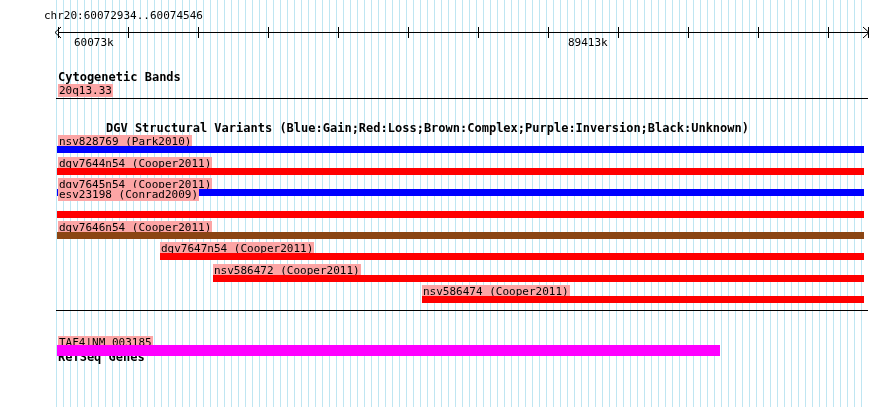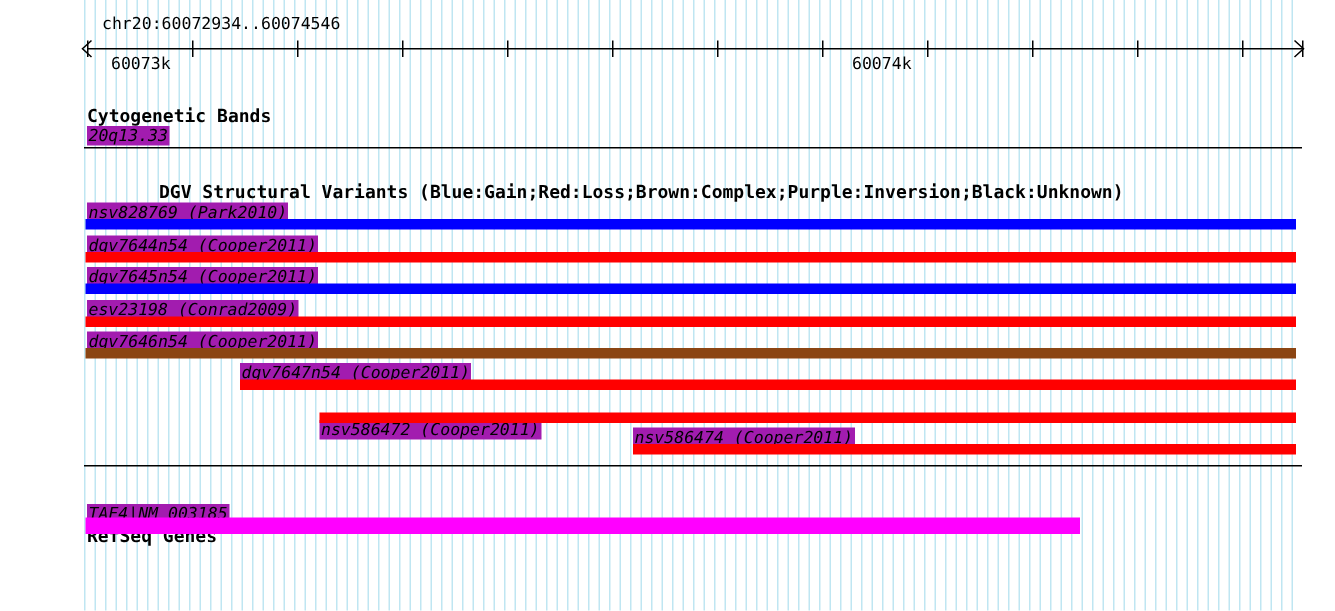--- a/index.html
+++ b/index.html
@@ -40,21 +40,21 @@
     left: 0;
     top: 0;
     width: 890px;
     height: 407px;
     z-index: 2;
   }
 
   
   .coord-label {
     position: absolute;
-    left: 68px;
+    left: 44px;
     top: 9px;
     font-size: 11px;
     line-height: 13px;
     white-space: nowrap;
     letter-spacing: 0px;
   }
   .ruler-line {
     position: absolute;
     left: 58px;
     top: 32px;
@@ -100,23 +100,22 @@
     height: 1px;
     background: #000000;
   }
 
   
   .feat-label {
     position: absolute;
     font-size: 11px;
     line-height: 13px;
     white-space: nowrap;
-    background: #a21caf;
+    background: #fca5a5;
     padding: 0 1px;
-    font-style: italic;
   }
   .feat-bar {
     position: absolute;
     height: 7px;
   }
 </style>
 </head>
 <body>
 
 <div id="grid-layer">
@@ -263,46 +262,46 @@
         <div class="ruler-tick" style="left: 478px;"></div>
         <div class="ruler-tick" style="left: 548px;"></div>
         <div class="ruler-tick" style="left: 618px;"></div>
         <div class="ruler-tick" style="left: 688px;"></div>
         <div class="ruler-tick" style="left: 758px;"></div>
         <div class="ruler-tick" style="left: 828px;"></div>
         <div class="ruler-tick" style="left: 868px;"></div>
       </div>
     <div id="ruler-tick-labels">
         <div class="ruler-tick-label" style="left: 74px;">60073k</div>
-        <div class="ruler-tick-label" style="left: 568px;">60074k</div>
+        <div class="ruler-tick-label" style="left: 568px;">89413k</div>
       </div>
   </div>
 
   <div id="separators">
       <div class="hsep" style="top: 98px;"></div>
       <div class="hsep" style="top: 310px;"></div>
     </div>
 
   <div id="sections">
       <div class="section-title" style="top: 70px;">Cytogenetic Bands</div>
       <div class="feat-label" style="left: 58px; top: 84px;">20q13.33</div>
       <div class="section-title" style="top: 121px; margin-left: 48px;">DGV Structural Variants (Blue:Gain;Red:Loss;Brown:Complex;Purple:Inversion;Black:Unknown)</div>
       <div class="feat-label" style="left: 58px; top: 135px;">nsv828769 (Park2010)</div>
       <div class="feat-bar" style="left: 57px; top: 146px; width: 807px; height: 7px; background: rgb(0, 0, 255);"></div>
       <div class="feat-label" style="left: 58px; top: 157px;">dgv7644n54 (Cooper2011)</div>
       <div class="feat-bar" style="left: 57px; top: 168px; width: 807px; height: 7px; background: rgb(255, 0, 0);"></div>
       <div class="feat-label" style="left: 58px; top: 178px;">dgv7645n54 (Cooper2011)</div>
       <div class="feat-bar" style="left: 57px; top: 189px; width: 807px; height: 7px; background: rgb(0, 0, 255);"></div>
-      <div class="feat-label" style="left: 58px; top: 200px;">esv23198 (Conrad2009)</div>
+      <div class="feat-label" style="left: 58px; top: 188px;">esv23198 (Conrad2009)</div>
       <div class="feat-bar" style="left: 57px; top: 211px; width: 807px; height: 7px; background: rgb(255, 0, 0);"></div>
       <div class="feat-label" style="left: 58px; top: 221px;">dgv7646n54 (Cooper2011)</div>
       <div class="feat-bar" style="left: 57px; top: 232px; width: 807px; height: 7px; background: rgb(139, 69, 19);"></div>
       <div class="feat-label" style="left: 160px; top: 242px;">dgv7647n54 (Cooper2011)</div>
       <div class="feat-bar" style="left: 160px; top: 253px; width: 704px; height: 7px; background: rgb(255, 0, 0);"></div>
-      <div class="feat-label" style="left: 213px; top: 280px;">nsv586472 (Cooper2011)</div>
+      <div class="feat-label" style="left: 213px; top: 264px;">nsv586472 (Cooper2011)</div>
       <div class="feat-bar" style="left: 213px; top: 275px; width: 651px; height: 7px; background: rgb(255, 0, 0);"></div>
       <div class="feat-label" style="left: 422px; top: 285px;">nsv586474 (Cooper2011)</div>
       <div class="feat-bar" style="left: 422px; top: 296px; width: 442px; height: 7px; background: rgb(255, 0, 0);"></div>
       <div class="section-title" style="top: 322px; margin-top: 28px;">RefSeq Genes</div>
       <div class="feat-label" style="left: 58px; top: 336px;">TAF4|NM_003185</div>
       <div class="feat-bar" style="left: 57px; top: 345px; width: 663px; height: 11px; background: rgb(255, 0, 255);"></div>
     </div>
 
 </div>
 

